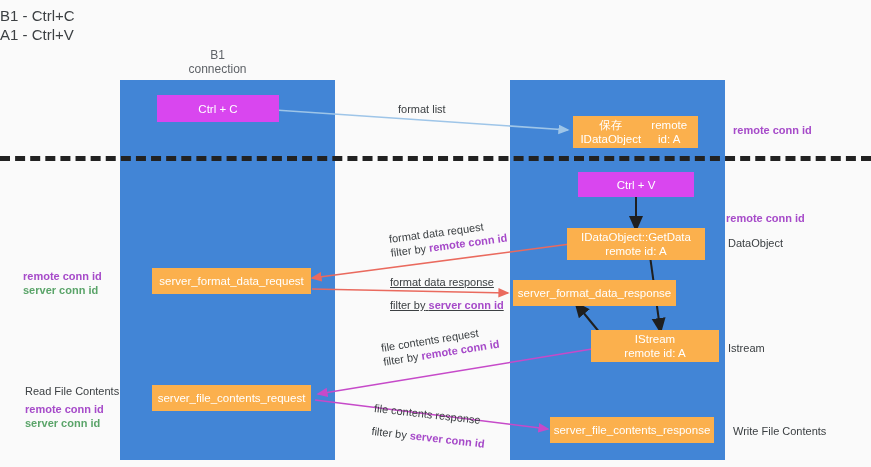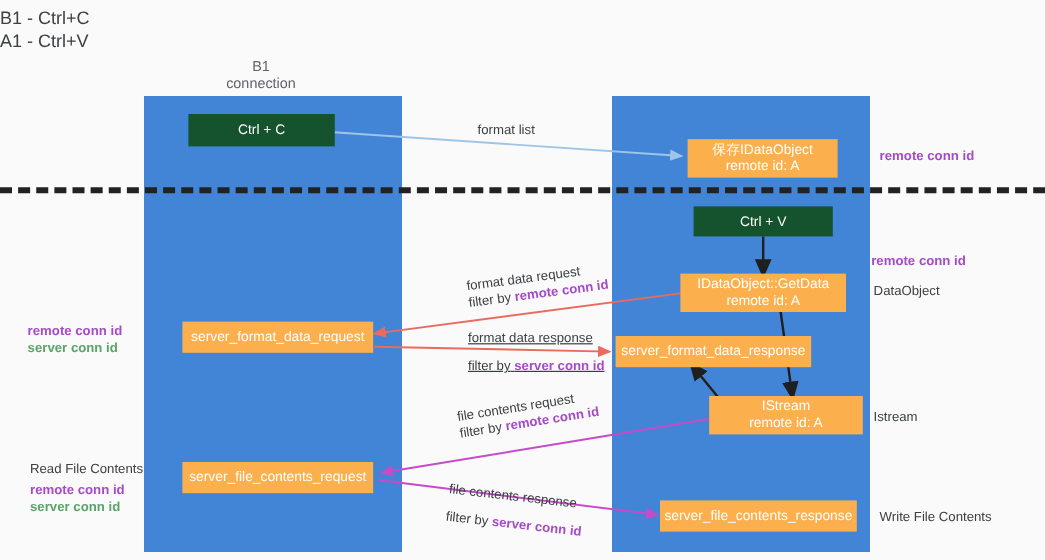--- a/index.html
+++ b/index.html
@@ -19,21 +19,21 @@
     text-align:left;font-size:15px;line-height:19px;color:#3c4043;
   }
   .lane-head{
     position:absolute;text-align:center;font-size:12px;line-height:14px;color:#5f6368;
   }
   .node{
     position:absolute;display:flex;align-items:center;justify-content:center;
     text-align:center;color:#ffffff;font-size:11.5px;line-height:14px;
     box-sizing:border-box;padding:2px 4px;
   }
-  .node.green{background:#14532d;}
+  .node.green{background:#d946ef;}
   .node.orange{background:#fbb04d;}
   .edge-label{
     position:absolute;font-size:11px;line-height:14px;color:#3c4043;white-space:nowrap;
   }
   .edge-label.rot-neg{transform-origin:left top;}
   .side-label{
     position:absolute;font-size:11px;line-height:14px;white-space:nowrap;
   }
   .c-purple{color:#a64ac9;font-weight:bold;}
   .c-green{color:#5aa469;font-weight:bold;}
@@ -91,21 +91,21 @@
 
     <line x1="592" y1="349" x2="318" y2="394" stroke="#c64ac9" stroke-width="1.6" marker-end="url(#ah-purple)"></line>
 
     <line x1="315" y1="400" x2="548" y2="429" stroke="#c64ac9" stroke-width="1.6" marker-end="url(#ah-purple)"></line>
   </svg>
 
   <div class="node green" style="left:157px;top:95px;width:122px;height:27px;">
     <span>Ctrl + C</span>
   </div>
 
-  <div class="node orange" style="left:573px;top:116px;width:125px;height:32px;flex-direction:column;">
+  <div class="node orange" style="left:573px;top:116px;width:125px;height:32px;flex-direction:row;">
     <span>保存IDataObject</span>
     <span>remote id: A</span>
   </div>
 
   <div class="node green" style="left:578px;top:172px;width:116px;height:25px;">
     <span>Ctrl + V</span>
   </div>
 
   <div class="node orange" style="left:567px;top:228px;width:138px;height:32px;flex-direction:column;">
     <span>IDataObject::GetData</span>

